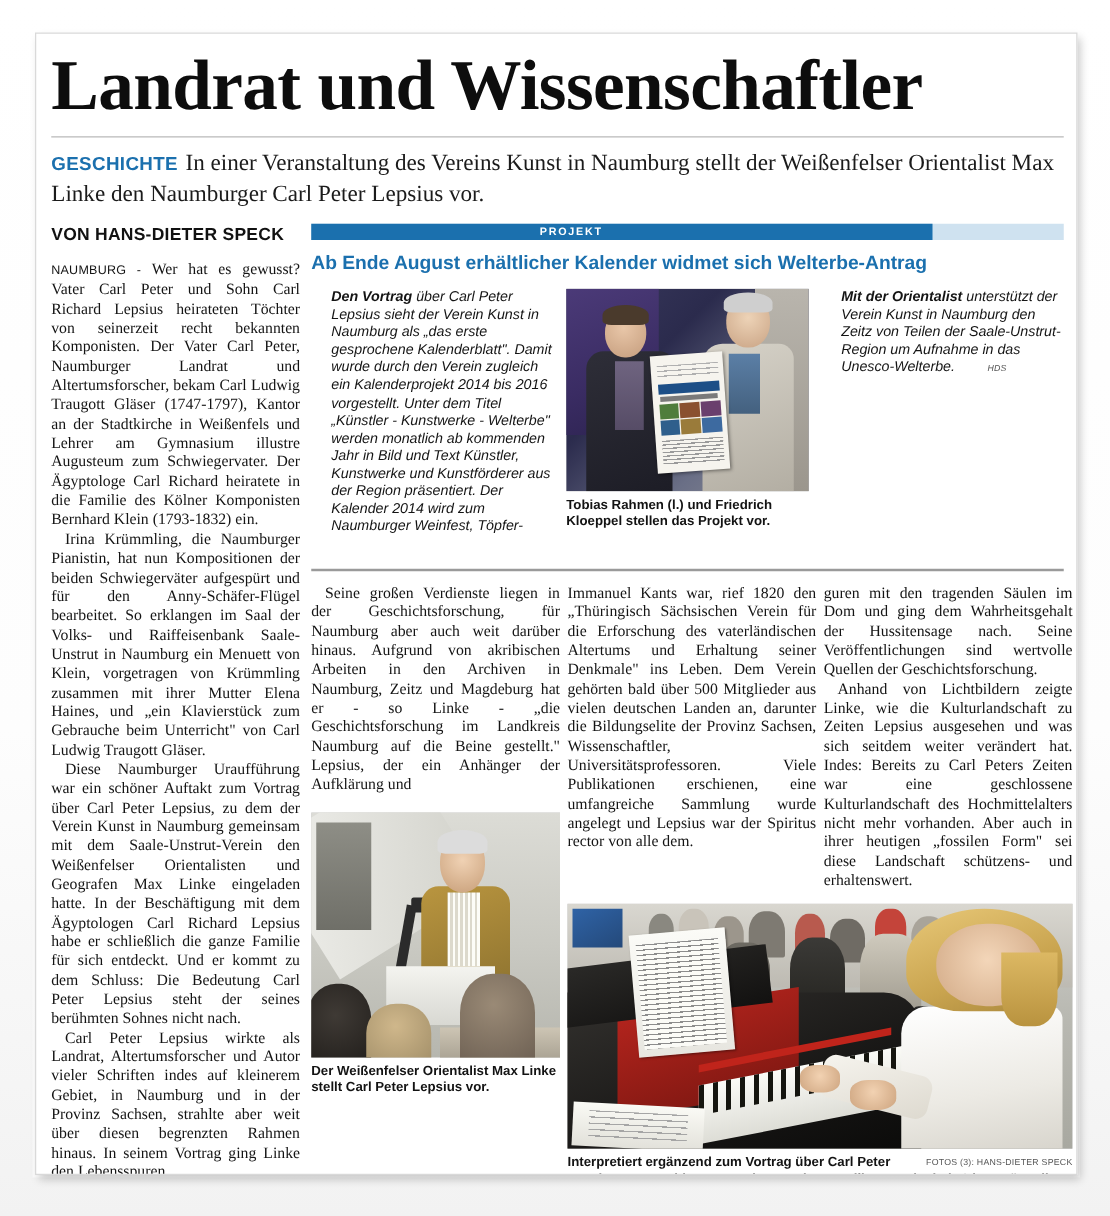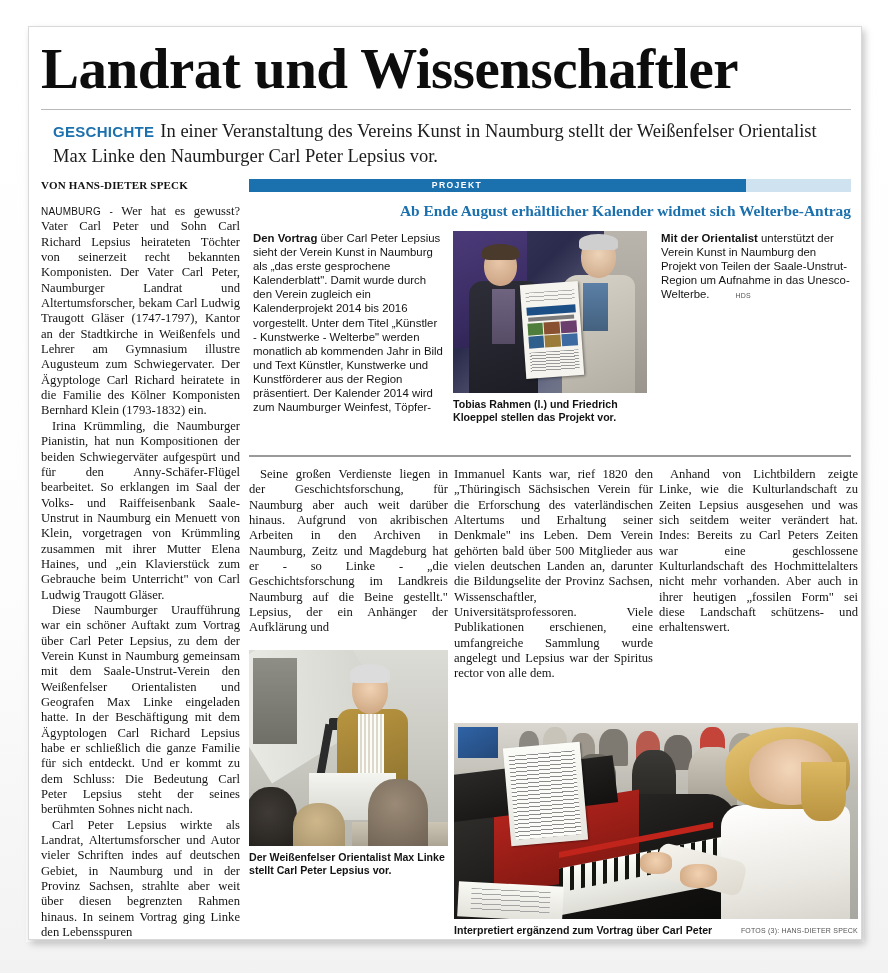--- a/index.html
+++ b/index.html
@@ -48,21 +48,20 @@
   .hr-thin {
     height: 1px;
     background: #b9b9b9;
     margin: 10px 0 9px 0;
   }
   .subhead {
     font-family: "Liberation Serif", serif;
     font-size: 18.5px;
     line-height: 24px;
     color: #1b1b1b;
-    margin-left: 12px;
   }
   .kicker {
     font-family: "Liberation Sans", sans-serif;
     font-weight: bold;
     font-size: 15px;
     letter-spacing: 0.3px;
     color: #1b70ae;
     margin-right: 6px;
   }
 
@@ -70,23 +69,23 @@
   .body-wrap {
     position: relative;
     margin-top: 11px;
   }
   .col-left {
     position: absolute;
     left: 0; top: 0;
     width: 199px;
   }
   .byline {
-    font-family: Liberation Serif, serif;
+    font-family: Liberation Sans, sans-serif;
     font-weight: bold;
-    font-size: 11px;
+    font-size: 14px;
     letter-spacing: 0.2px;
     color: #111;
     margin-bottom: 13px;
   }
   .bodytext {
     font-family: "Liberation Serif", serif;
     font-size: 12.6px;
     line-height: 15.35px;
     color: #141414;
     text-align: justify;
@@ -125,42 +124,41 @@
     width: 416px;
     text-align: center;
     font-family: "Liberation Sans", sans-serif;
     font-weight: bold;
     font-size: 8.6px;
     letter-spacing: 1.4px;
     line-height: 13px;
     color: #ffffff;
   }
   .projekt-title {
-    font-family: Liberation Serif, serif;
+    font-family: Liberation Sans, sans-serif;
     font-weight: bold;
     font-size: 15.4px;
     line-height: 19px;
     color: #1b70ae;
     margin: 9px 0 11px 0;
-    text-align: right;
   }
   .projekt-cols {
     position: relative;
     height: 186px;
   }
   .pcol {
     font-family: "Liberation Sans", sans-serif;
     font-size: 11.4px;
     line-height: 14.1px;
     color: #141414;
     position: absolute;
     top: 0;
     width: 194px;
   }
-  .pcol p { margin: 0 0 11px 4px; }
+  .pcol p { margin: 0 0 11px 16px; font-style: italic; }
   .pcol b { font-weight: bold; }
   .pc1 { left: 0; }
   .pc2 { left: 204px; width: 194px; }
   .pc3 { left: 408px; width: 194px; }
 
   .photo {
     position: relative;
     overflow: hidden;
     background: #c9c9c9;
   }
@@ -338,21 +336,21 @@
       </div>
 
       <div class="body-wrap">
 
         <div class="col-left">
           <div class="byline">VON HANS-DIETER SPECK</div>
           <div class="bodytext">
             <p class="first"><span class="dateline">NAUMBURG -</span><span> Wer hat es gewusst? Vater Carl Peter und Sohn Carl Richard Lepsius heirateten Töchter von seinerzeit recht bekannten Komponisten. Der Vater Carl Peter, Naumburger Landrat und Altertumsforscher, bekam Carl Ludwig Traugott Gläser (1747-1797), Kantor an der Stadtkirche in Weißenfels und Lehrer am Gymnasium illustre Augusteum zum Schwiegervater. Der Ägyptologe Carl Richard heiratete in die Familie des Kölner Komponisten Bernhard Klein (1793-1832) ein.</span></p>
             <p>Irina Krümmling, die Naumburger Pianistin, hat nun Kompositionen der beiden Schwiegerväter aufgespürt und für den Anny-Schäfer-Flügel bearbeitet. So erklangen im Saal der Volks- und Raiffeisenbank Saale-Unstrut in Naumburg ein Menuett von Klein, vorgetragen von Krümmling zusammen mit ihrer Mutter Elena Haines, und „ein Klavierstück zum Gebrauche beim Unterricht" von Carl Ludwig Traugott Gläser.</p>
             <p>Diese Naumburger Uraufführung war ein schöner Auftakt zum Vortrag über Carl Peter Lepsius, zu dem der Verein Kunst in Naumburg gemeinsam mit dem Saale-Unstrut-Verein den Weißenfelser Orientalisten und Geografen Max Linke eingeladen hatte. In der Beschäftigung mit dem Ägyptologen Carl Richard Lepsius habe er schließlich die ganze Familie für sich entdeckt. Und er kommt zu dem Schluss: Die Bedeutung Carl Peter Lepsius steht der seines berühmten Sohnes nicht nach.</p>
-            <p>Carl Peter Lepsius wirkte als Landrat, Altertumsforscher und Autor vieler Schriften indes auf deutschen Gebiet, in Naumburg und in der Provinz Sachsen, strahlte aber weit über diesen begrenzten Rahmen hinaus. In seinem Vortrag ging Linke den Lebensspuren</p>
+            <p>Carl Peter Lepsius wirkte als Landrat, Altertumsforscher und Autor vieler Schriften indes auf kleinerem Gebiet, in Naumburg und in der Provinz Sachsen, strahlte aber weit über diesen begrenzten Rahmen hinaus. In seinem Vortrag ging Linke den Lebensspuren</p>
           </div>
         </div>
 
         <div class="projekt-box">
           <div class="projekt-banner">
             <div class="fill"></div>
             <div class="label">PROJEKT</div>
           </div>
           <div class="projekt-title">Ab Ende August erhältlicher Kalender widmet sich Welterbe-Antrag</div>
 
@@ -387,21 +385,21 @@
                     <i style="background:#9a7b3a"></i>
                     <i style="background:#3d6aa0"></i>
                   </div>
                   <div class="lines"></div>
                 </div>
               </div>
               <div class="photo-caption">Tobias Rahmen (l.) und Friedrich Kloeppel stellen das Projekt vor.</div>
             </div>
 
             <div class="pcol pc3">
-              <p><b>Mit der Orientalist</b><span> unterstützt der Verein Kunst in Naumburg den Projekt von Teilen der Saale-Unstrut-Region um Aufnahme in das Unesco-Welterbe.</span><span class="credit" style="margin-left:26px">HDS</span></p>
+              <p><b>Mit der Orientalist</b><span> unterstützt der Verein Kunst in Naumburg den Zeitz von Teilen der Saale-Unstrut-Region um Aufnahme in das Unesco-Welterbe.</span><span class="credit" style="margin-left:26px">HDS</span></p>
             </div>
 
           </div>
         </div>
       </div>
 
       <div class="rule-strong" style="position:absolute; left:208px; top:411px; width:602px;"></div>
 
       <div class="lower" style="position:absolute; left:0; top:432px; width:810px;">
 
@@ -431,20 +429,21 @@
         </div>
 
         <div class="lcol l3">
           <div class="bodytext">
             <p class="first">Immanuel Kants war, rief 1820 den „Thüringisch Sächsischen Verein für die Erforschung des vaterländischen Altertums und Erhaltung seiner Denkmale" ins Leben. Dem Verein gehörten bald über 500 Mitglieder aus vielen deutschen Landen an, darunter die Bildungselite der Provinz Sachsen, Wissenschaftler, Universitätsprofessoren. Viele Publikationen erschienen, eine umfangreiche Sammlung wurde angelegt und Lepsius war der Spiritus rector von alle dem.</p>
           </div>
         </div>
 
         <div class="lcol l4">
           <div class="bodytext">
+            <p class="first">guren mit den tragenden Säulen im Dom und ging dem Wahrheitsgehalt der Hussitensage nach. Seine Veröffentlichungen sind wertvolle Quellen der Geschichtsforschung.</p>
             <p>Anhand von Lichtbildern zeigte Linke, wie die Kulturlandschaft zu Zeiten Lepsius ausgesehen und was sich seitdem weiter verändert hat. Indes: Bereits zu Carl Peters Zeiten war eine geschlossene Kulturlandschaft des Hochmittelalters nicht mehr vorhanden. Aber auch in ihrer heutigen „fossilen Form" sei diese Landschaft schützens- und erhaltenswert.</p>
           </div>
         </div>
 
         <div style="position:absolute; left:413px; top:256px; width:404px;">
           <div class="photo ph-piano">
             <div class="p-layer pn-bg"></div>
             <div class="p-layer pn-backrow"></div>
             <div class="p-layer pn-blue"></div>
 

